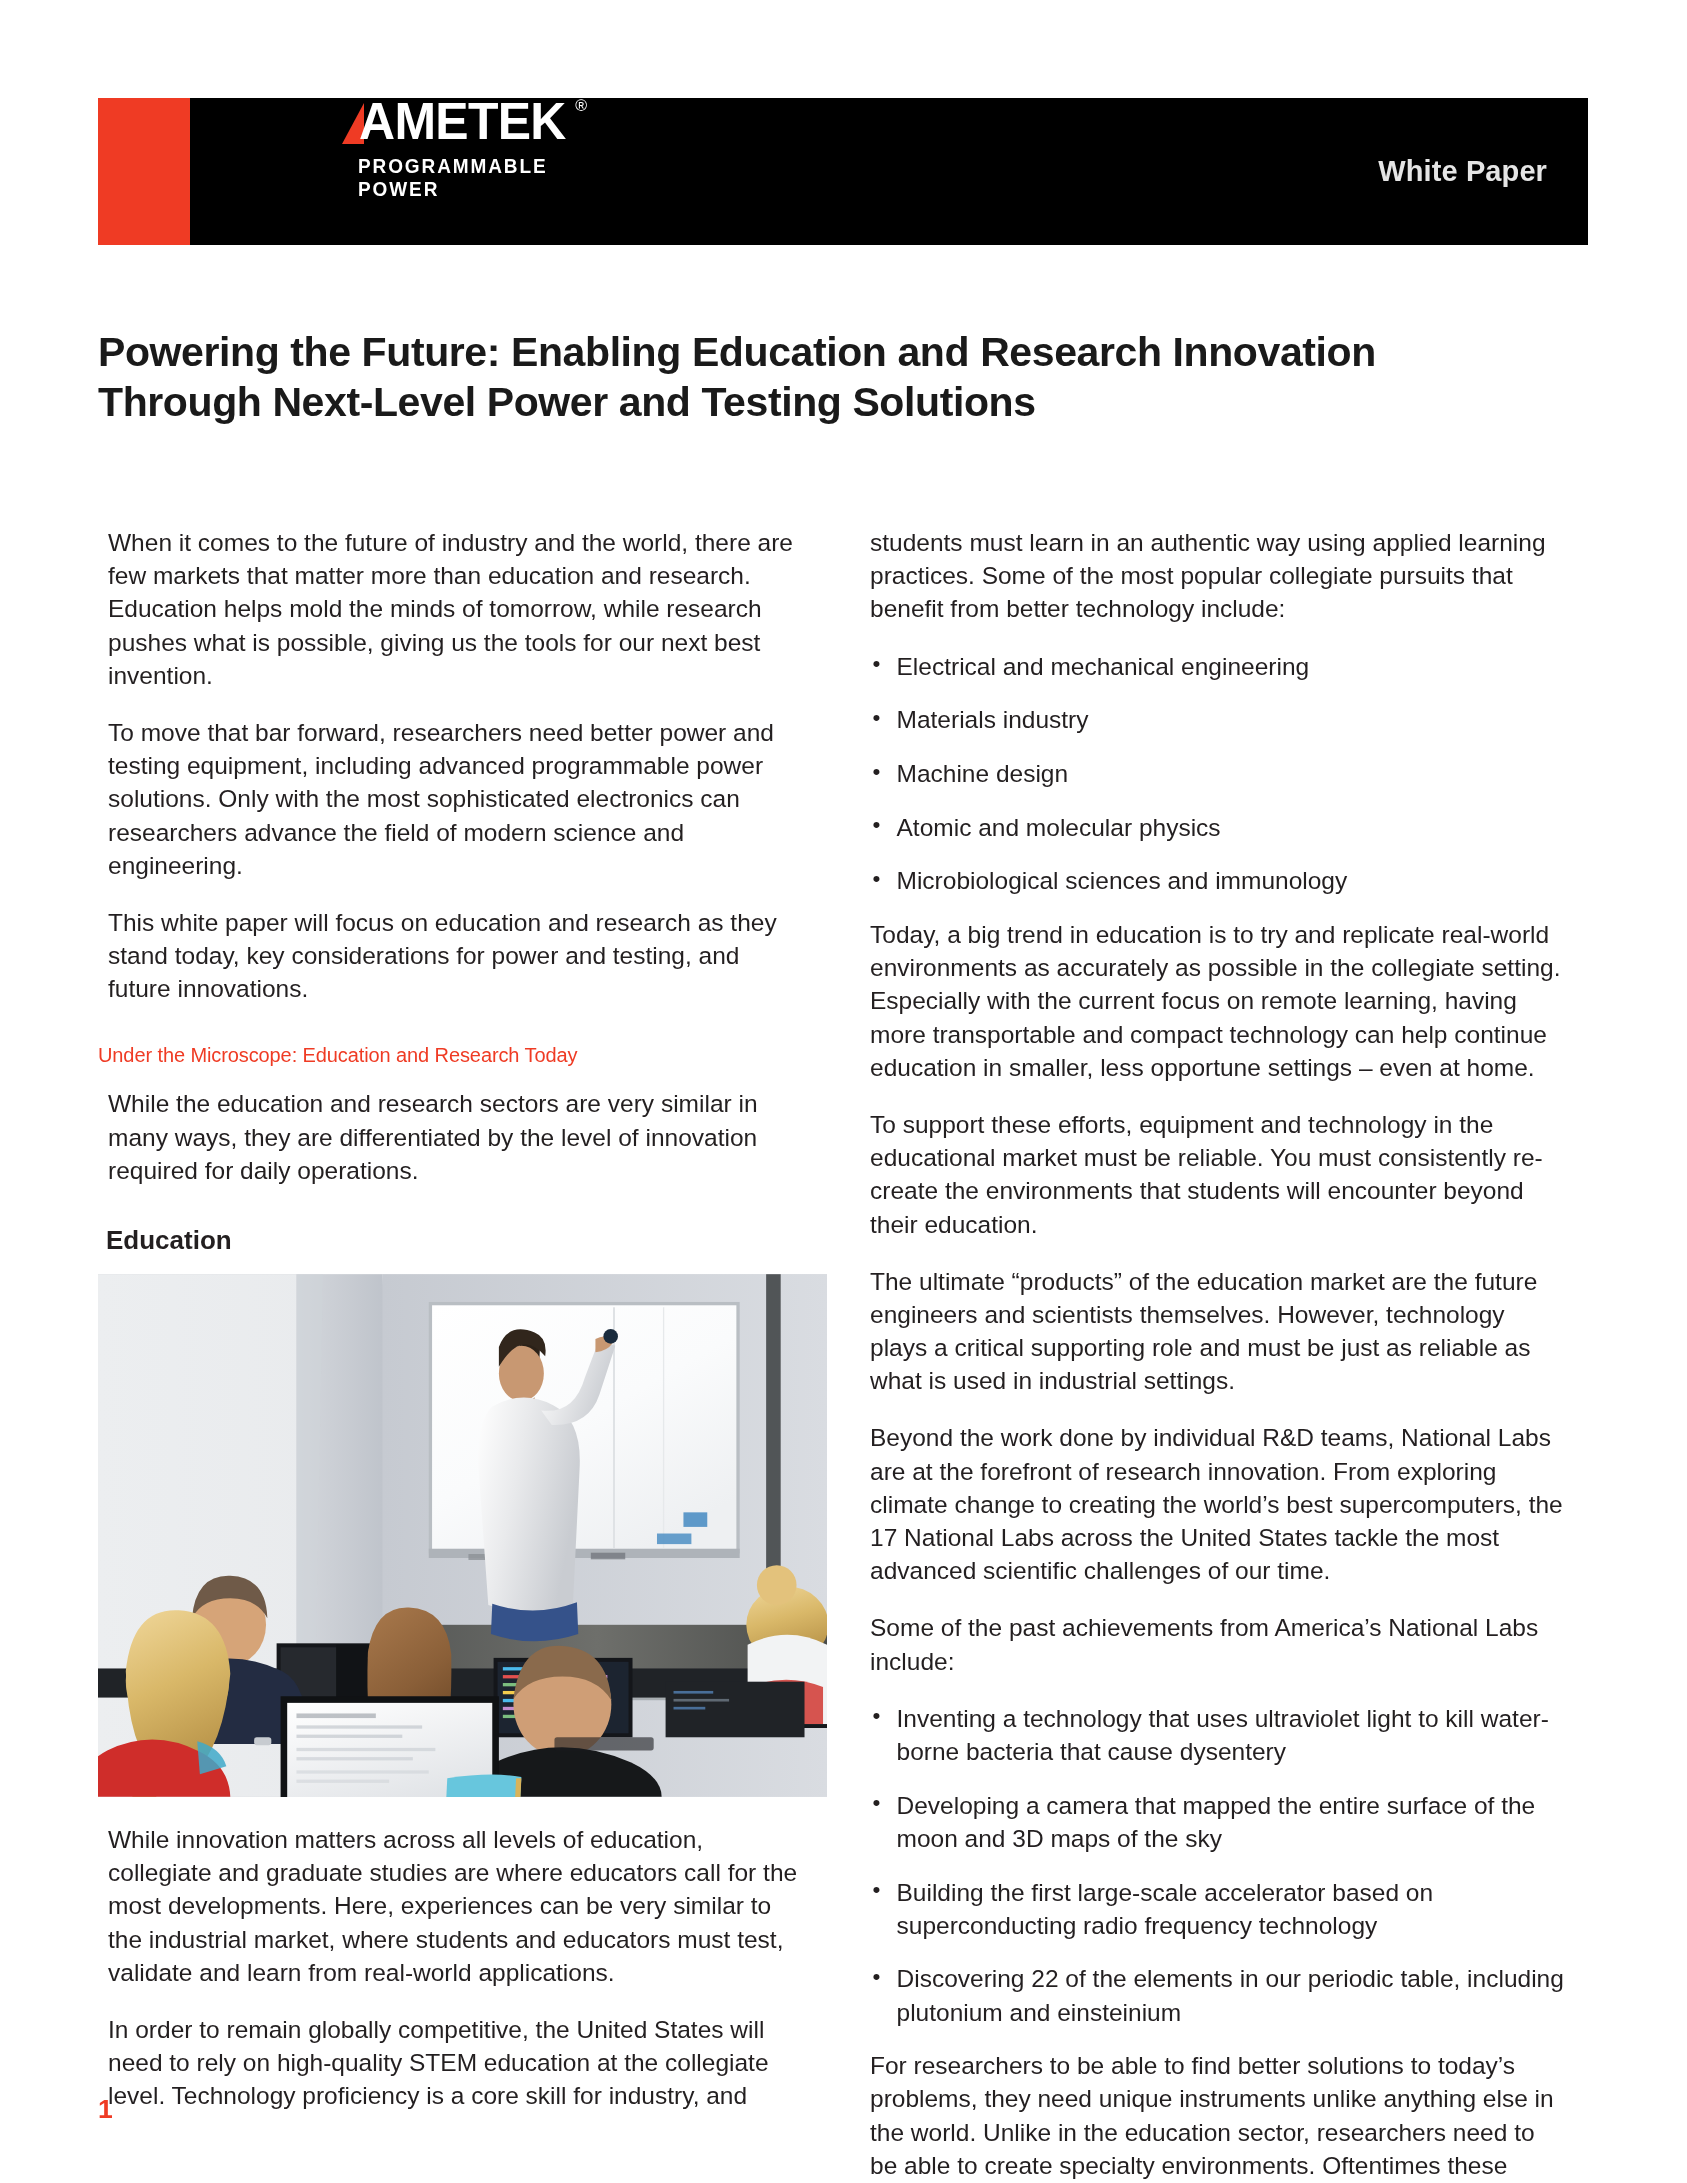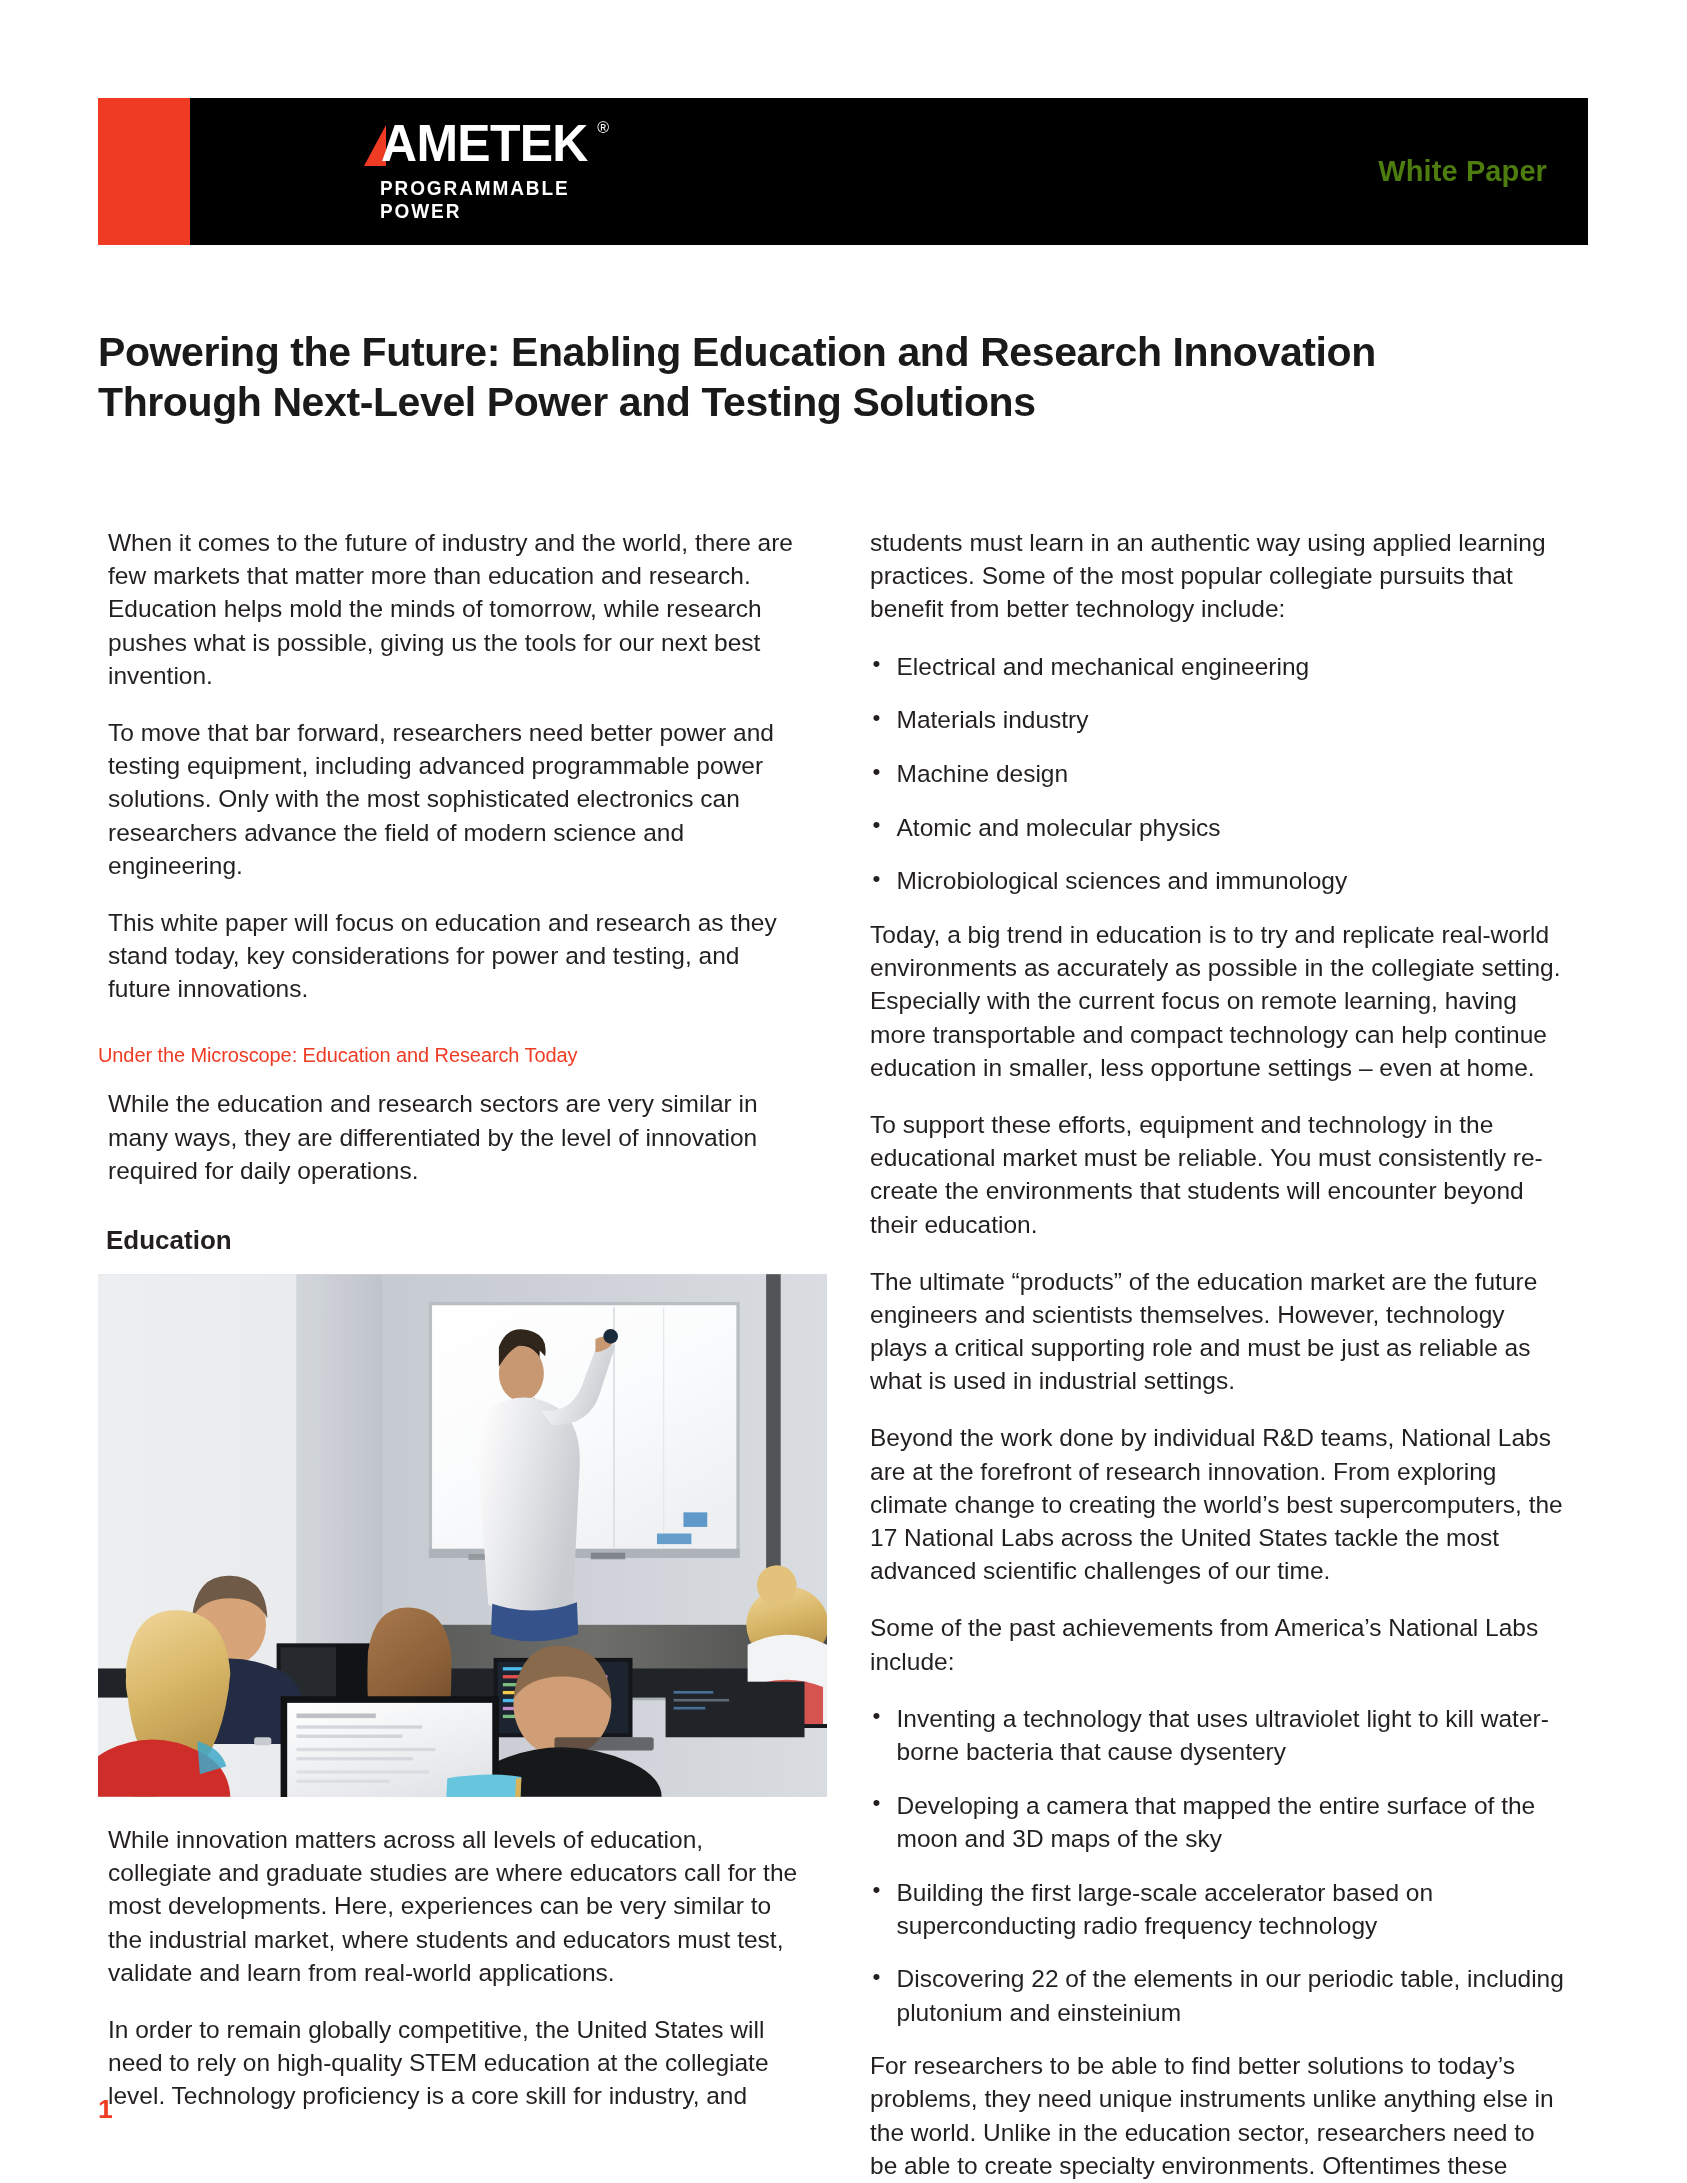--- a/index.html
+++ b/index.html
@@ -30,25 +30,24 @@
   .header-red-block {
     width: 92px;
     background: #EF3B24;
     flex: 0 0 auto;
   }
   .header-logo-zone {
     flex: 0 0 auto;
     width: 437px;
     display: flex;
     flex-direction: column;
-    justify-content: center;
+    justify-content: flex-start;
     align-items: flex-start;
     padding-left: 152px;
     box-sizing: border-box;
-    margin-left: 22px;
   }
   .logo-wordmark {
     display: flex;
     align-items: flex-start;
     line-height: 1;
   }
   .logo-accent {
     width: 0;
     height: 0;
     border-style: solid;
@@ -87,21 +86,21 @@
     transform-origin: left center;
   }
   .header-spacer { flex: 1 1 auto; }
   .header-title-zone {
     flex: 0 0 auto;
     display: flex;
     align-items: center;
     padding-right: 41px;
   }
   .header-title {
-    color: #4d7c0f;
+    color: #e5e5e5;
     font-size: 29px;
     font-weight: bold;
     letter-spacing: 0.1px;
   }
 
   
   .page-title {
     position: absolute;
     left: 98px;
     top: 300px;

